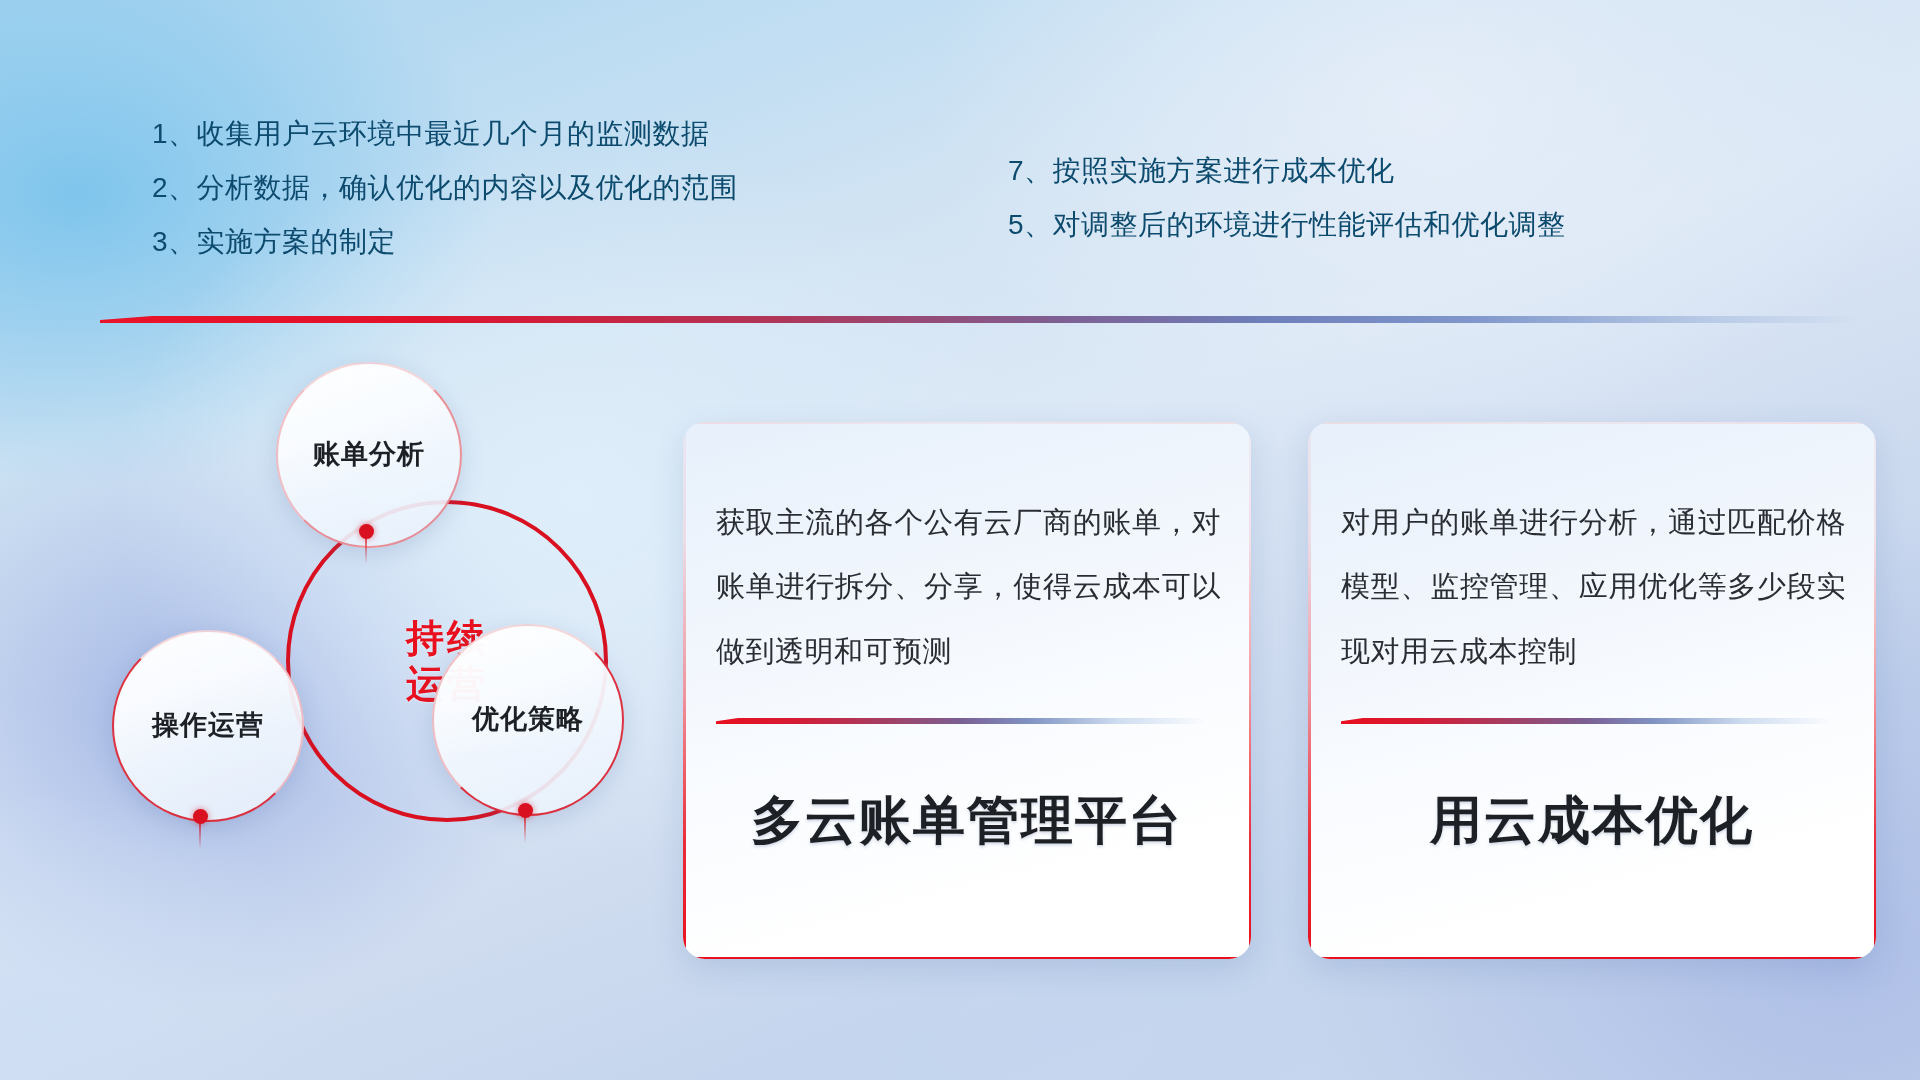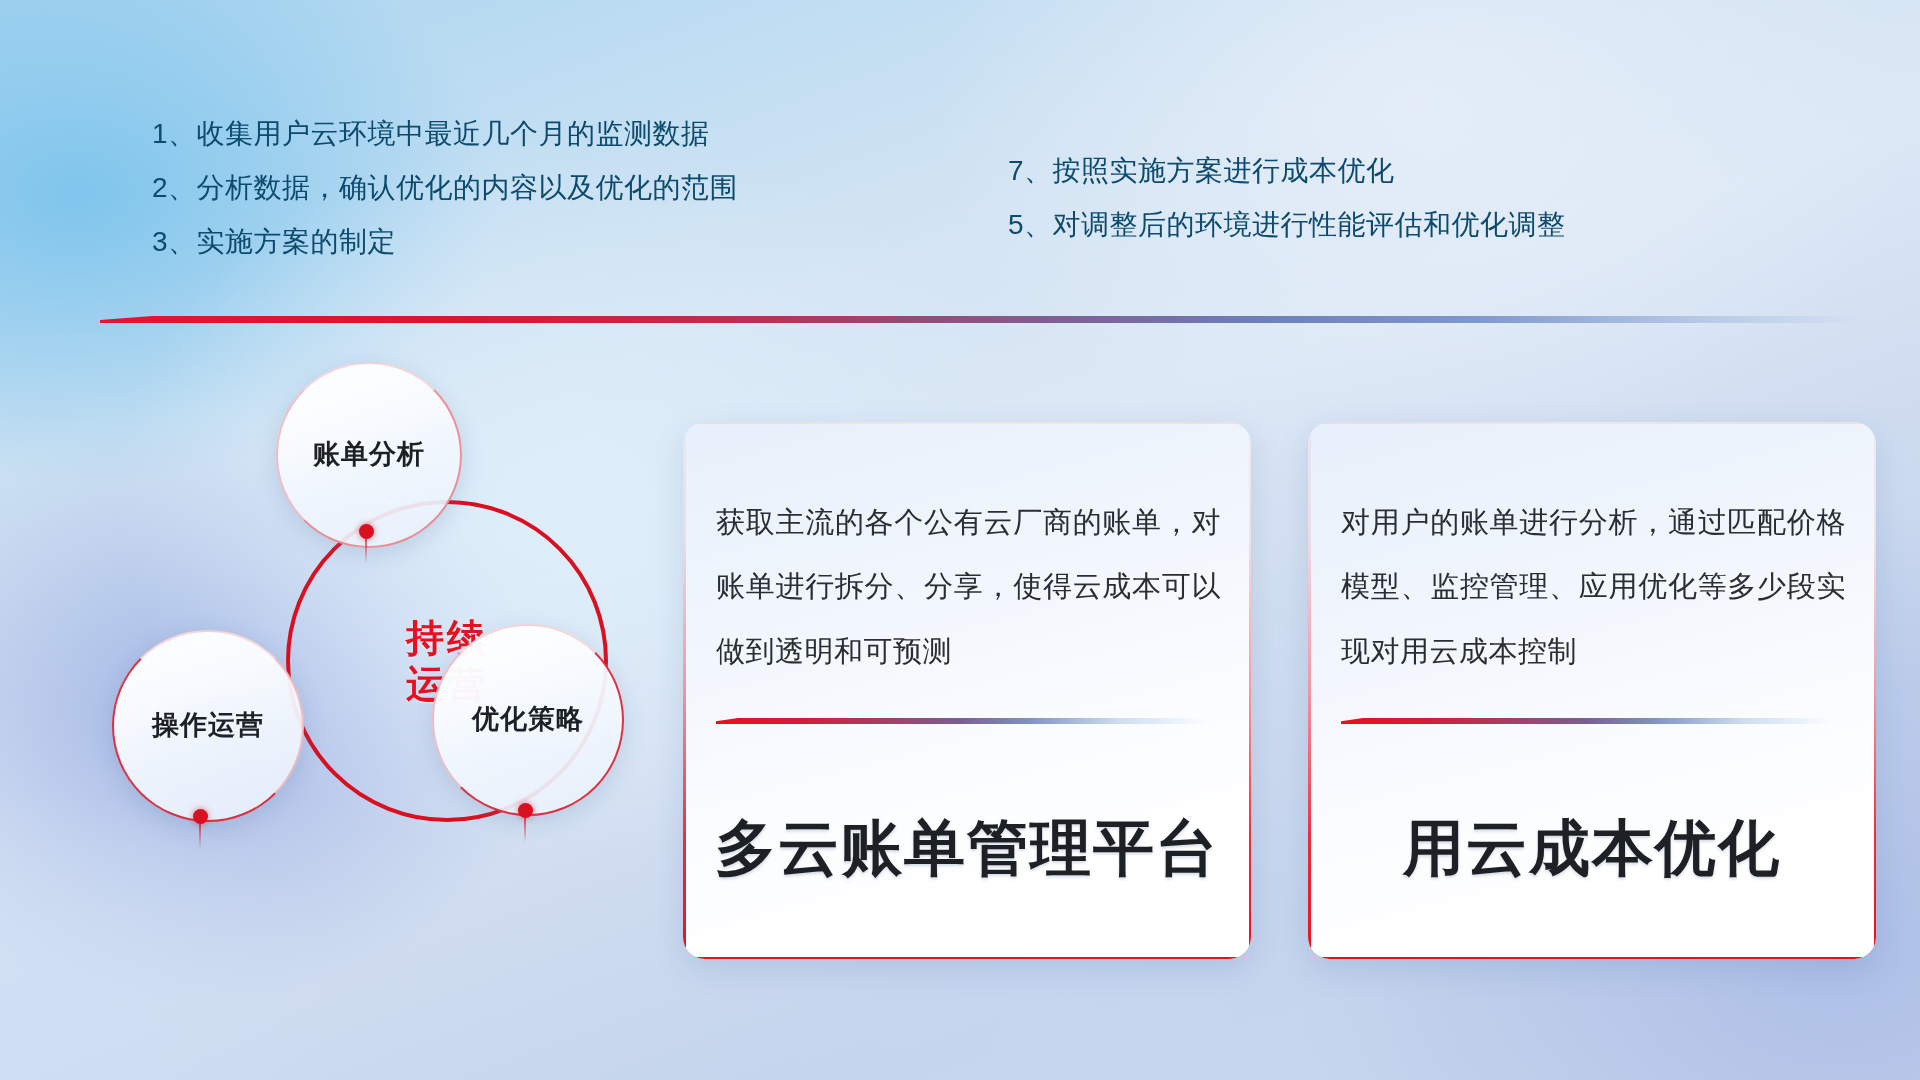--- a/index.html
+++ b/index.html
@@ -260,24 +260,24 @@
       #a53e63 34%,
       #7a5f94 50%,
       #8093c3 64%,
       rgba(170,195,228,0.55) 82%,
       rgba(200,220,240,0.0) 100%);
     clip-path: polygon(0 55%, 22px 0, 100% 0, 100% 100%, 0 100%);
   }
   .card-title {
     position: absolute;
     left: 0; right: 0;
-    top: 386px;
+    top: 364px;
     text-align: center;
     color: #1d2126;
-    font-size: 61px;
+    font-size: 52px;
     font-weight: bold;
     letter-spacing: 2px;
     text-shadow: 0 2px 3px rgba(120,140,175,0.30);
   }
 </style>
 </head>
 <body>
 
 <div id="slide">
 

